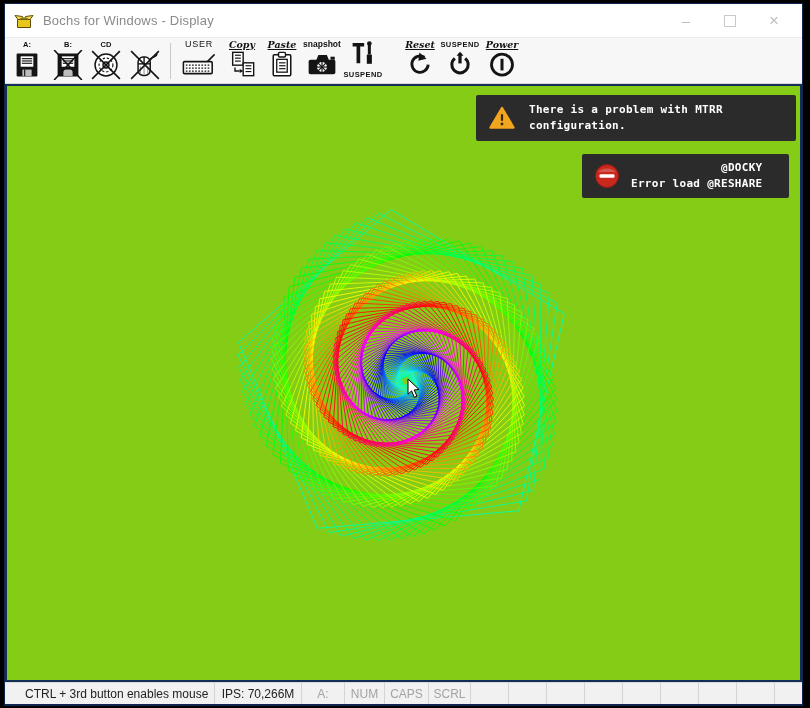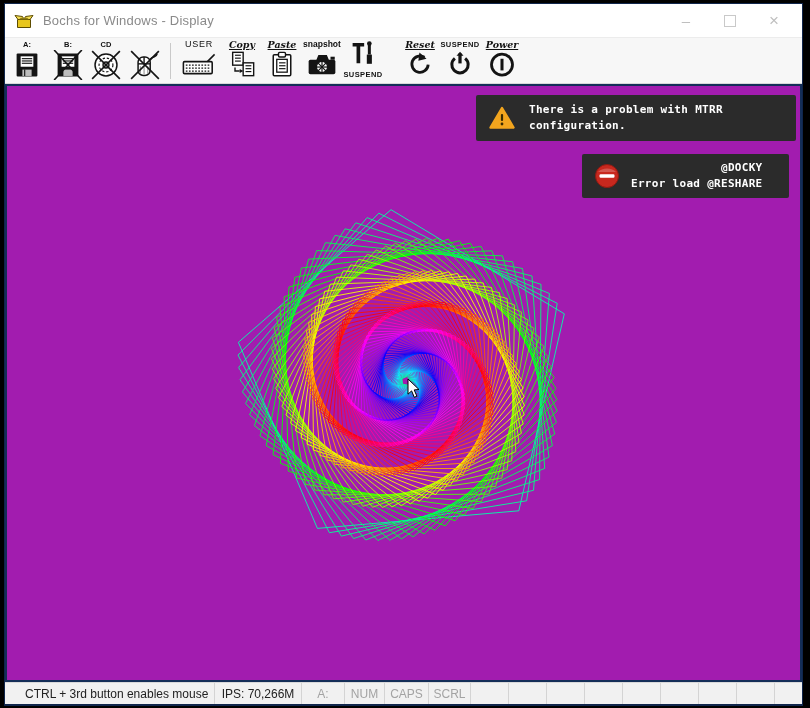--- a/index.html
+++ b/index.html
@@ -32,21 +32,21 @@
   .tbtn .lbl{height:11px;line-height:11px;color:#111;white-space:nowrap;}
   .lbl-drive{font:700 7.5px "Liberation Sans",sans-serif;}
   .lbl-caps{font:700 7.5px "Liberation Sans",sans-serif;letter-spacing:.4px;}
   .lbl-user{font:400 9px "Liberation Sans",sans-serif;letter-spacing:.8px;}
   .lbl-snap{font:700 8.5px "Liberation Sans",sans-serif;}
   .lbl-script{font:italic 700 9.5px "DejaVu Serif",serif;text-decoration:underline;}
   .tsep{width:1px;height:36px;background:#c9c9c9;margin:0 7px 0 6px;align-self:center;}
   .ticon{display:block;}
   
   .display{
-    flex:1 1 auto;background:#a21caf;position:relative;
+    flex:1 1 auto;background:#84cc16;position:relative;
     border:2px solid #142e58;box-sizing:border-box;overflow:hidden;
   }
   .display svg.spiral{position:absolute;left:0;top:0;}
   .cursor{position:absolute;width:14px;height:21px;z-index:5;}
   
   .toast{
     position:absolute;background:#2b2b2b;border-radius:2px;display:flex;align-items:center;
     color:#fff;font-family:"DejaVu Sans Mono",monospace;font-size:11px;font-weight:700;
     line-height:16px;z-index:4;letter-spacing:.3px;
   }

